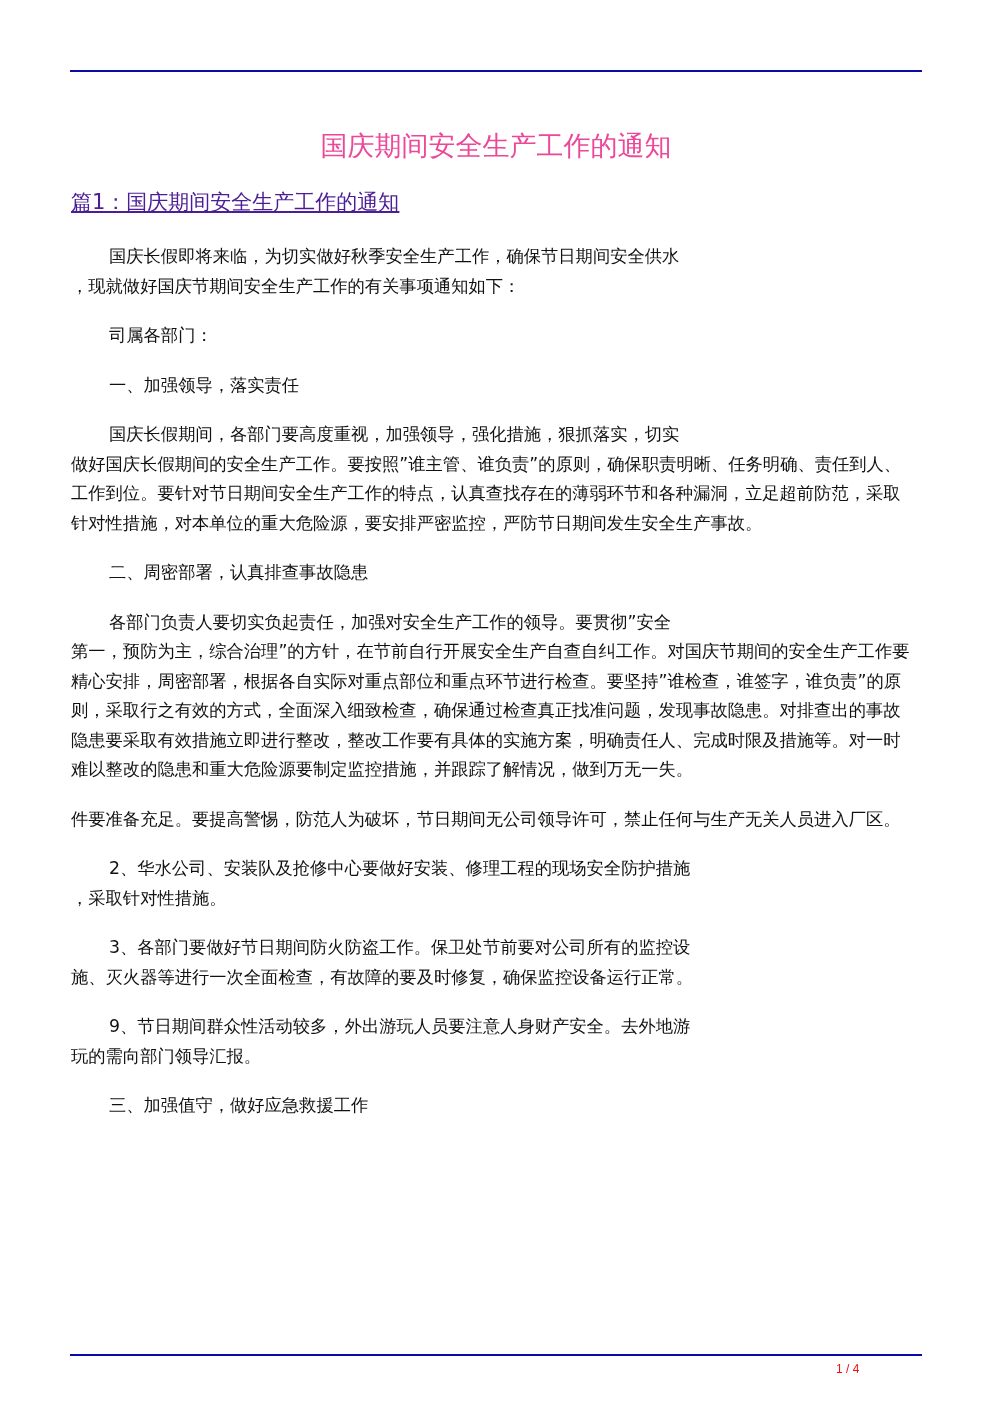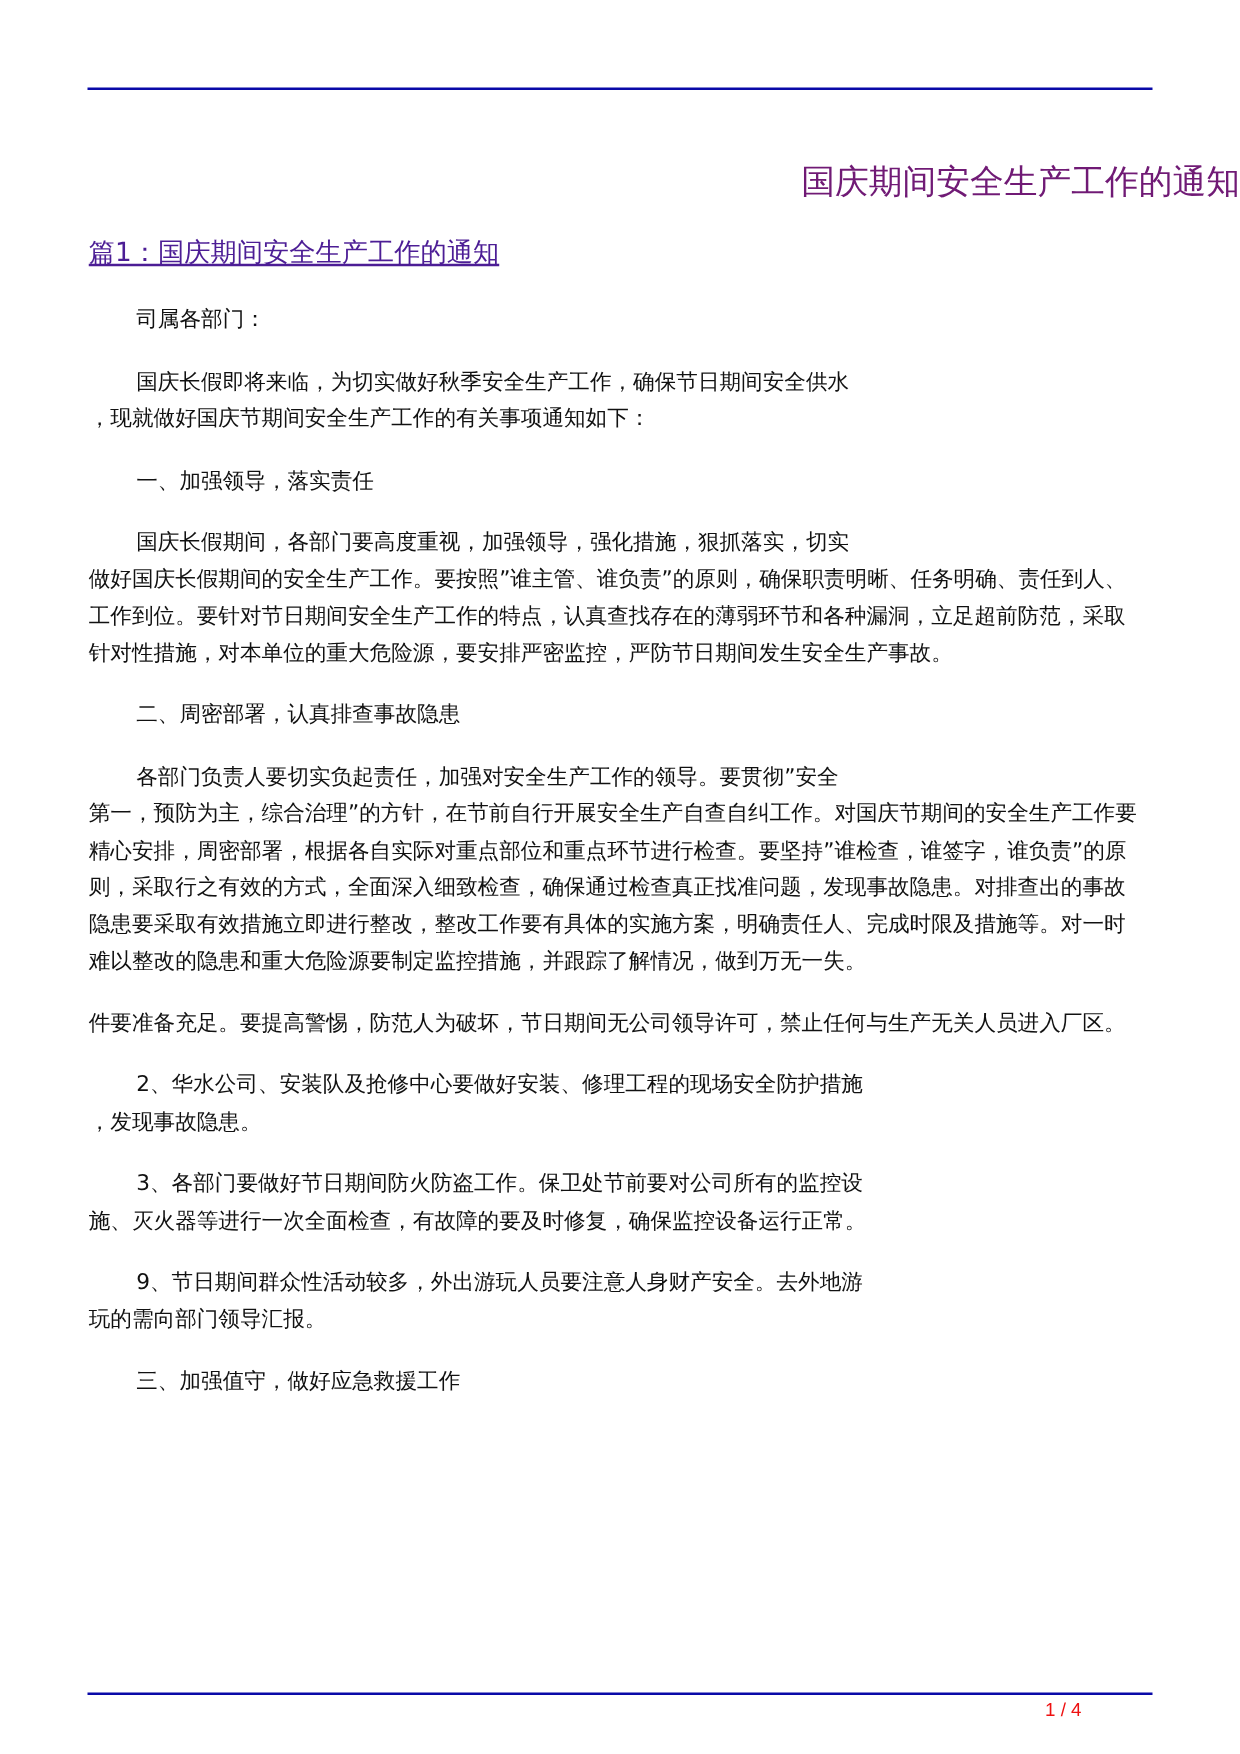--- a/index.html
+++ b/index.html
@@ -9,75 +9,75 @@
       color: #111111;
     }
     .rule {
       position: absolute; left: 70px; width: 852px; height: 2px;
       background: #0a0aa8;
     }
     .rule.top { top: 70px; }
     .rule.bottom { top: 1354px; }
     .title {
       position: absolute; top: 128px; left: 0; width: 992px;
-      text-align: right; font-size: 27px; line-height: 36px; color: #701a75;
+      text-align: center; font-size: 27px; line-height: 36px; color: #ec4899;
     }
     .subtitle {
       position: absolute; top: 187px; left: 71px;
       font-size: 21px; line-height: 30px; color: #4c1d95; text-decoration: underline;
     }
     .body {
       position: absolute; top: 242px; left: 71px; width: 845px;
       font-size: 17.3px; line-height: 29.5px;
     }
     .para { margin: 0 0 20px 0; }
     .para .first { display: block; padding-left: 38px; white-space: nowrap; }
     .para .rest { display: block; }
     .pagenum {
       position: absolute; top: 1357px; left: 836px;
-      font-size: 15px; line-height: 24px; color: #ee1111;
+      font-size: 12px; line-height: 24px; color: #ee1111;
       font-family: "Liberation Sans", sans-serif;
     }
   </style>
 </head>
 <body>
 
 <div class="rule top"></div>
 
 <div class="title">国庆期间安全生产工作的通知</div>
 <div class="subtitle">篇1：国庆期间安全生产工作的通知</div>
 
 <div class="body">
   <p class="para">
-    <span class="first">司属各部门：</span>
+    <span class="first">国庆长假即将来临，为切实做好秋季安全生产工作，确保节日期间安全供水</span>
+    <span class="rest">，现就做好国庆节期间安全生产工作的有关事项通知如下：</span>
   </p>
   <p class="para">
-    <span class="first">国庆长假即将来临，为切实做好秋季安全生产工作，确保节日期间安全供水</span>
-    <span class="rest">，现就做好国庆节期间安全生产工作的有关事项通知如下：</span>
+    <span class="first">司属各部门：</span>
   </p>
   <p class="para">
     <span class="first">一、加强领导，落实责任</span>
   </p>
   <p class="para">
     <span class="first">国庆长假期间，各部门要高度重视，加强领导，强化措施，狠抓落实，切实</span>
     <span class="rest">做好国庆长假期间的安全生产工作。要按照”谁主管、谁负责”的原则，确保职责明晰、任务明确、责任到人、工作到位。要针对节日期间安全生产工作的特点，认真查找存在的薄弱环节和各种漏洞，立足超前防范，采取针对性措施，对本单位的重大危险源，要安排严密监控，严防节日期间发生安全生产事故。</span>
   </p>
   <p class="para">
     <span class="first">二、周密部署，认真排查事故隐患</span>
   </p>
   <p class="para">
     <span class="first">各部门负责人要切实负起责任，加强对安全生产工作的领导。要贯彻”安全</span>
     <span class="rest">第一，预防为主，综合治理”的方针，在节前自行开展安全生产自查自纠工作。对国庆节期间的安全生产工作要精心安排，周密部署，根据各自实际对重点部位和重点环节进行检查。要坚持”谁检查，谁签字，谁负责”的原则，采取行之有效的方式，全面深入细致检查，确保通过检查真正找准问题，发现事故隐患。对排查出的事故隐患要采取有效措施立即进行整改，整改工作要有具体的实施方案，明确责任人、完成时限及措施等。对一时难以整改的隐患和重大危险源要制定监控措施，并跟踪了解情况，做到万无一失。</span>
   </p>
   <p class="para">
     <span class="rest">件要准备充足。要提高警惕，防范人为破坏，节日期间无公司领导许可，禁止任何与生产无关人员进入厂区。</span>
   </p>
   <p class="para">
     <span class="first">2、华水公司、安装队及抢修中心要做好安装、修理工程的现场安全防护措施</span>
-    <span class="rest">，发现事故隐患。</span>
+    <span class="rest">，采取针对性措施。</span>
   </p>
   <p class="para">
     <span class="first">3、各部门要做好节日期间防火防盗工作。保卫处节前要对公司所有的监控设</span>
     <span class="rest">施、灭火器等进行一次全面检查，有故障的要及时修复，确保监控设备运行正常。</span>
   </p>
   <p class="para">
     <span class="first">9、节日期间群众性活动较多，外出游玩人员要注意人身财产安全。去外地游</span>
     <span class="rest">玩的需向部门领导汇报。</span>
   </p>
   <p class="para">

